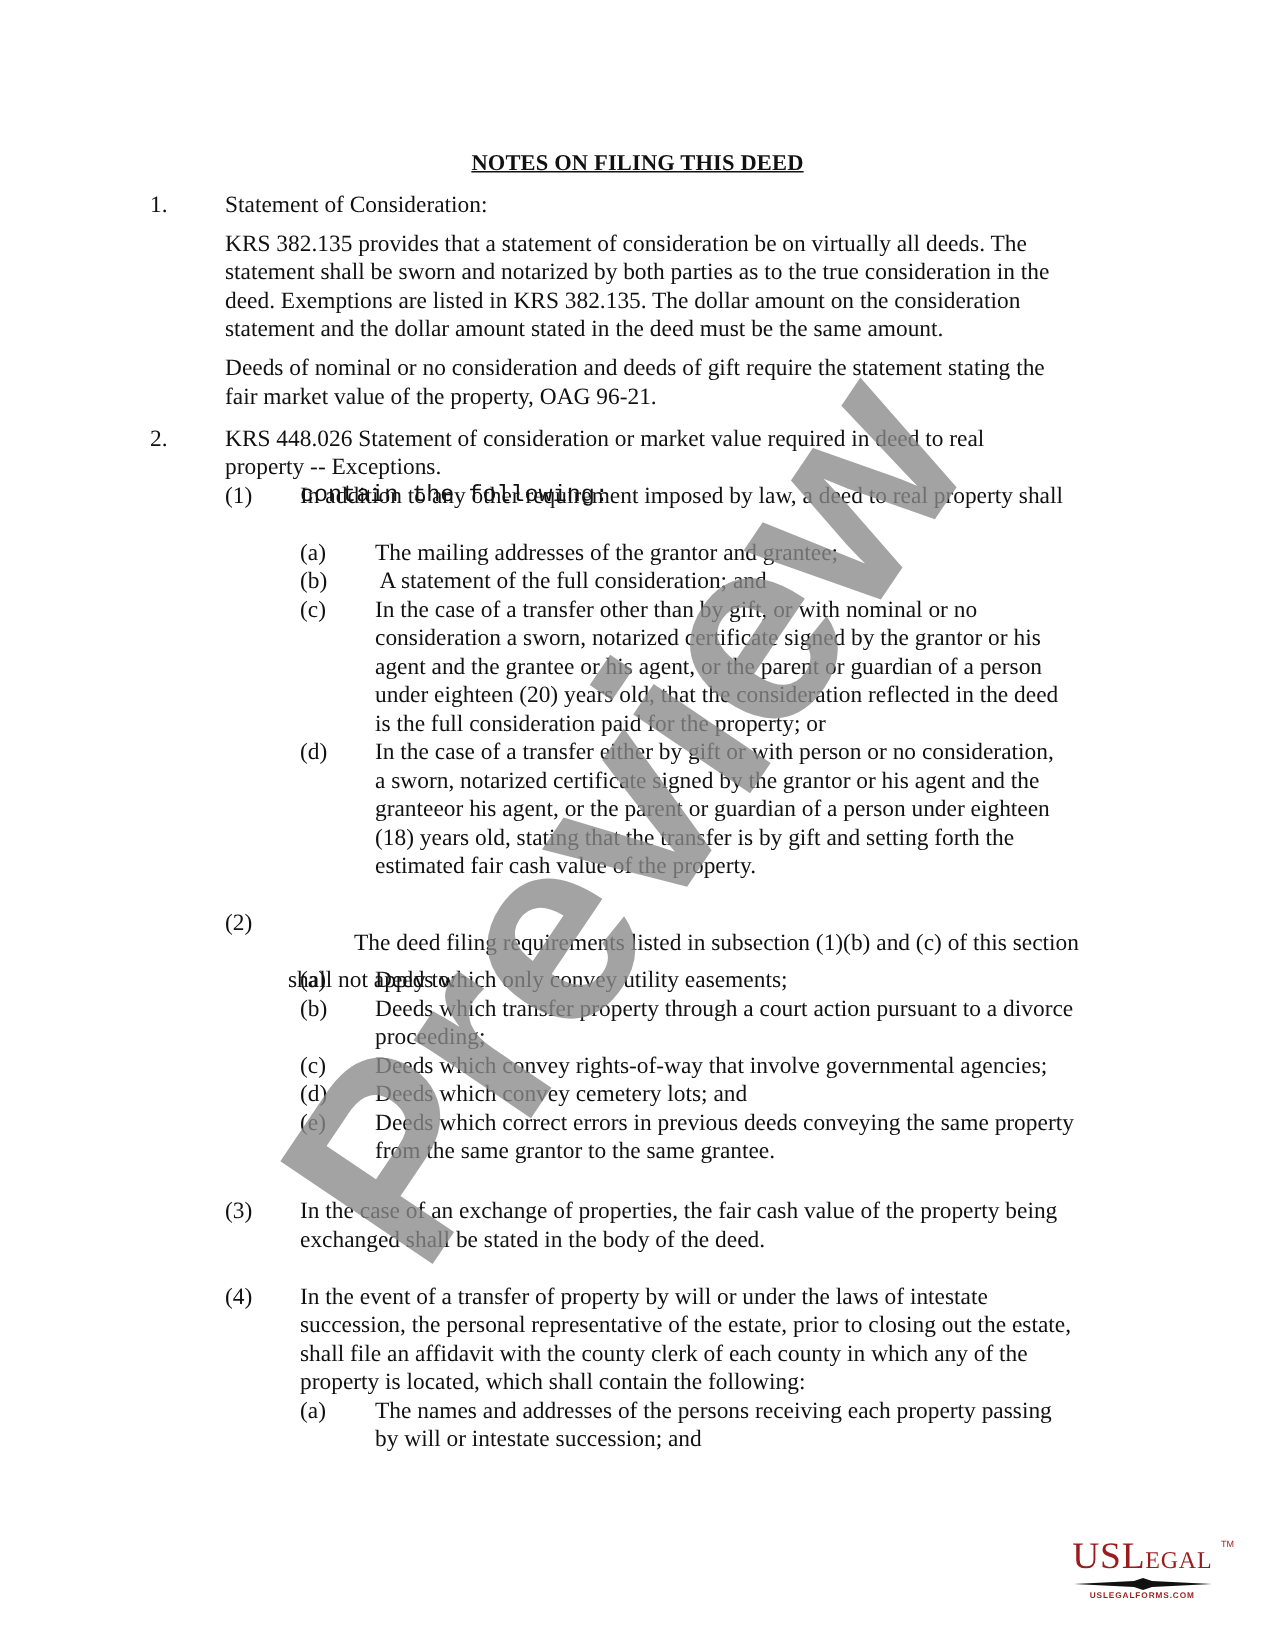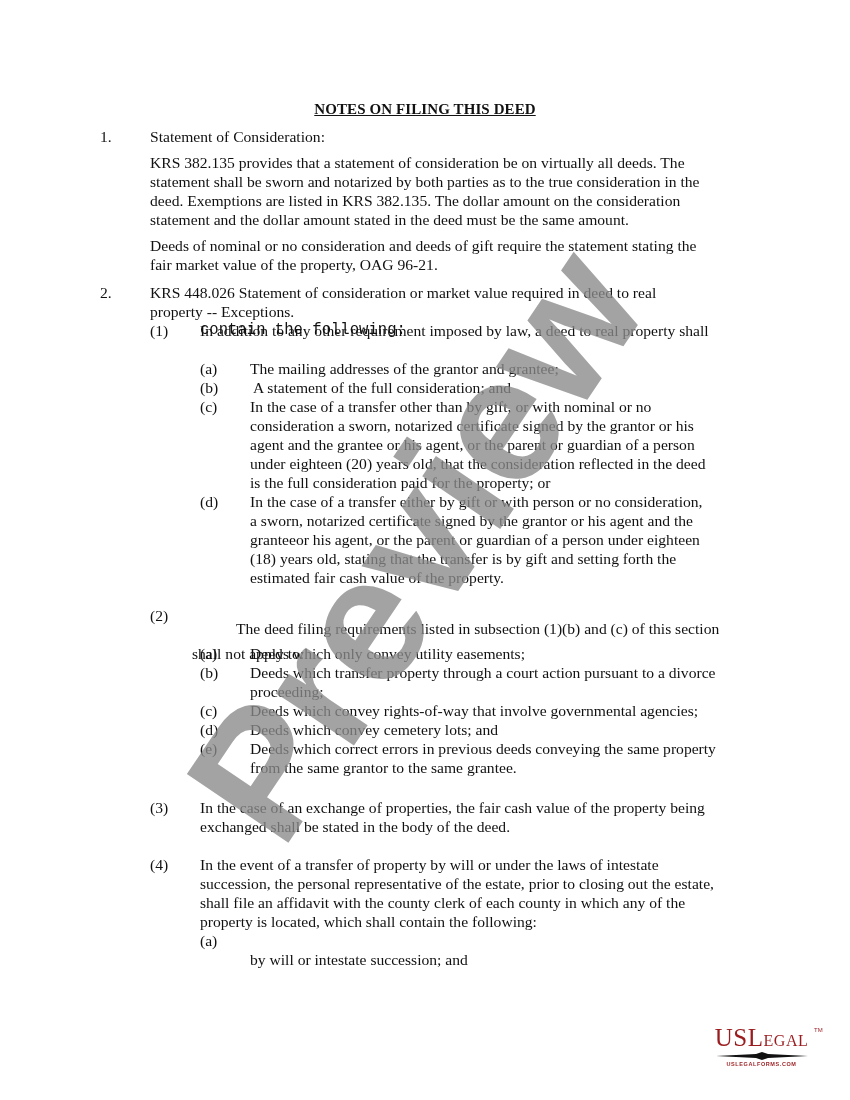--- a/index.html
+++ b/index.html
@@ -93,20 +93,21 @@
   <div class="t" style="left:200px;top:798px;">In the case of an exchange of properties, the fair cash value of the property being</div>
   <div class="t" style="left:200px;top:817px;">exchanged shall be stated in the body of the deed.</div>
 
   <div class="t" style="left:150px;top:855px;">(4)</div>
   <div class="t" style="left:200px;top:855px;">In the event of a transfer of property by will or under the laws of intestate</div>
   <div class="t" style="left:200px;top:874px;">succession, the personal representative of the estate, prior to closing out the estate,</div>
   <div class="t" style="left:200px;top:912px;">property is located, which shall contain the following:</div>
   <div class="t" style="left:200px;top:893px;">shall file an affidavit with the county clerk of each county in which any of the</div>
 
   <div class="t" style="left:200px;top:931px;">(a)</div>
+  <div class="t" style="left:250px;top:931px;">The names and addresses of the persons receiving each property passing</div>
   <div class="t" style="left:250px;top:950px;">by will or intestate succession; and</div>
 
   <div class="watermark">Preview</div>
 
   <div class="logo">
     <div class="logo-text"><span>US</span><span>L</span><span class="sm">EGAL</span></div>
     <div class="logo-tm">TM</div>
     <svg class="logo-eagle" viewBox="0 0 92 8">
       <polygon points="0,4 40,2 46,0 52,2 92,4 52,6 46,8 40,6" fill="#111"></polygon>
     </svg>

